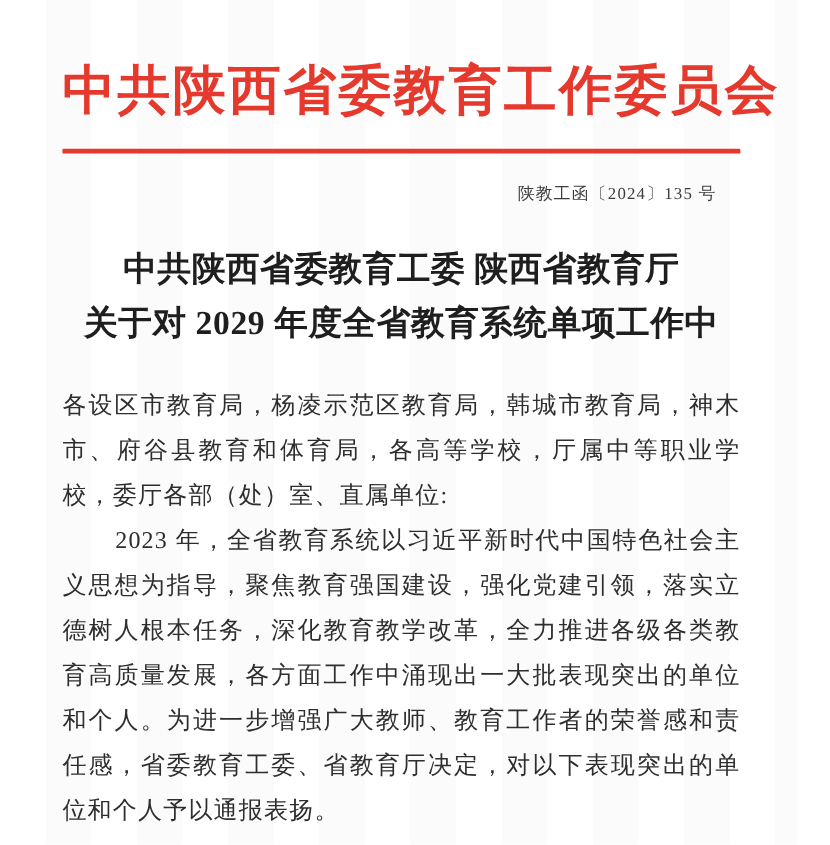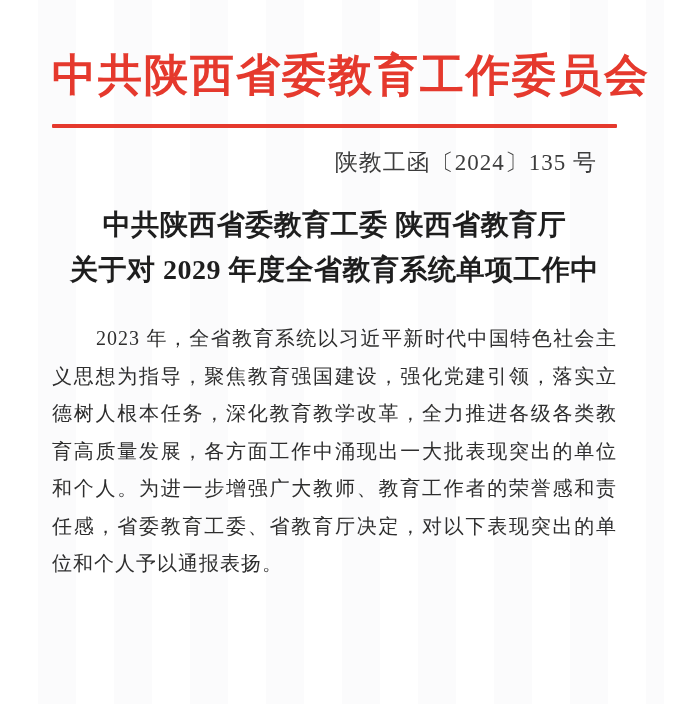--- a/index.html
+++ b/index.html
@@ -31,21 +31,21 @@
   }
   .red-rule {
     height: 4px;
     margin-top: 12px;
     background: var(--accent, #e5392d);
     border-radius: 1px;
   }
   .doc-number {
     margin-top: 20px;
     padding-right: 20px;
-    font-size: 23px;
+    font-size: 14px;
     line-height: 30px;
     text-align: right;
     color: #3c3c3c;
     letter-spacing: 1px;
   }
   .doc-title {
     margin: 24px 0 16px 0;
     font-size: 28px;
     font-weight: bold;
     line-height: 45px;
@@ -82,16 +82,17 @@
   <div class="red-rule"></div>
 
   <div class="doc-number">陕教工函〔2024〕135 号</div>
 
   <h1 class="doc-title">
     <span class="title-line">中共陕西省委教育工委  陕西省教育厅</span>
     <span class="title-line">关于对 2029 年度全省教育系统单项工作中</span>
   </h1>
 
   <div class="body-text">
+    <p>各设区市教育局，杨凌示范区教育局，韩城市教育局，神木市、府谷县教育和体育局，各高等学校，厅属中等职业学校，委厅各部（处）室、直属单位:</p>
     <p class="indented">2023 年，全省教育系统以习近平新时代中国特色社会主义思想为指导，聚焦教育强国建设，强化党建引领，落实立德树人根本任务，深化教育教学改革，全力推进各级各类教育高质量发展，各方面工作中涌现出一大批表现突出的单位和个人。为进一步增强广大教师、教育工作者的荣誉感和责任感，省委教育工委、省教育厅决定，对以下表现突出的单位和个人予以通报表扬。</p>
   </div>
 
 </div>
 
 </body></html>

